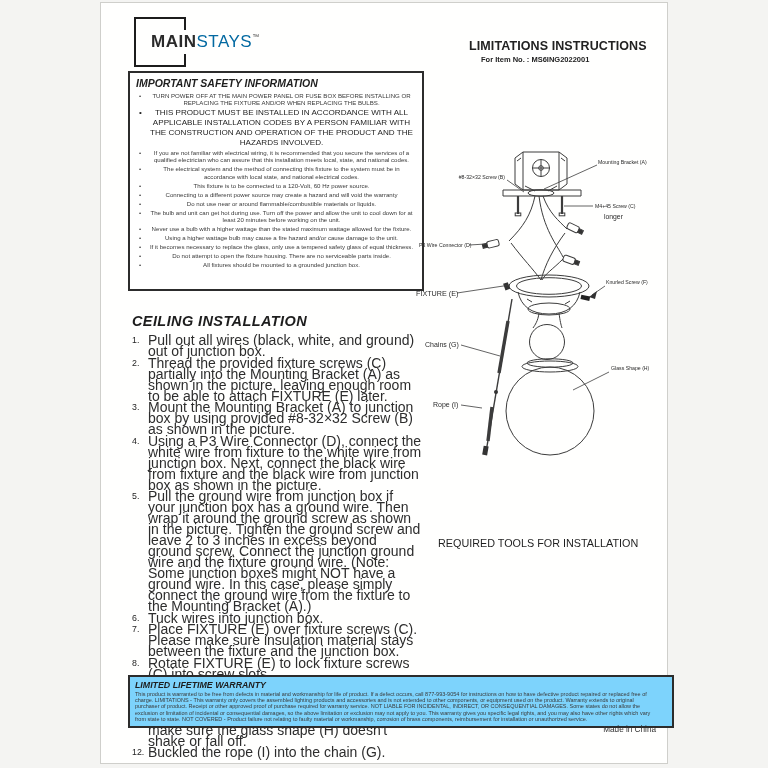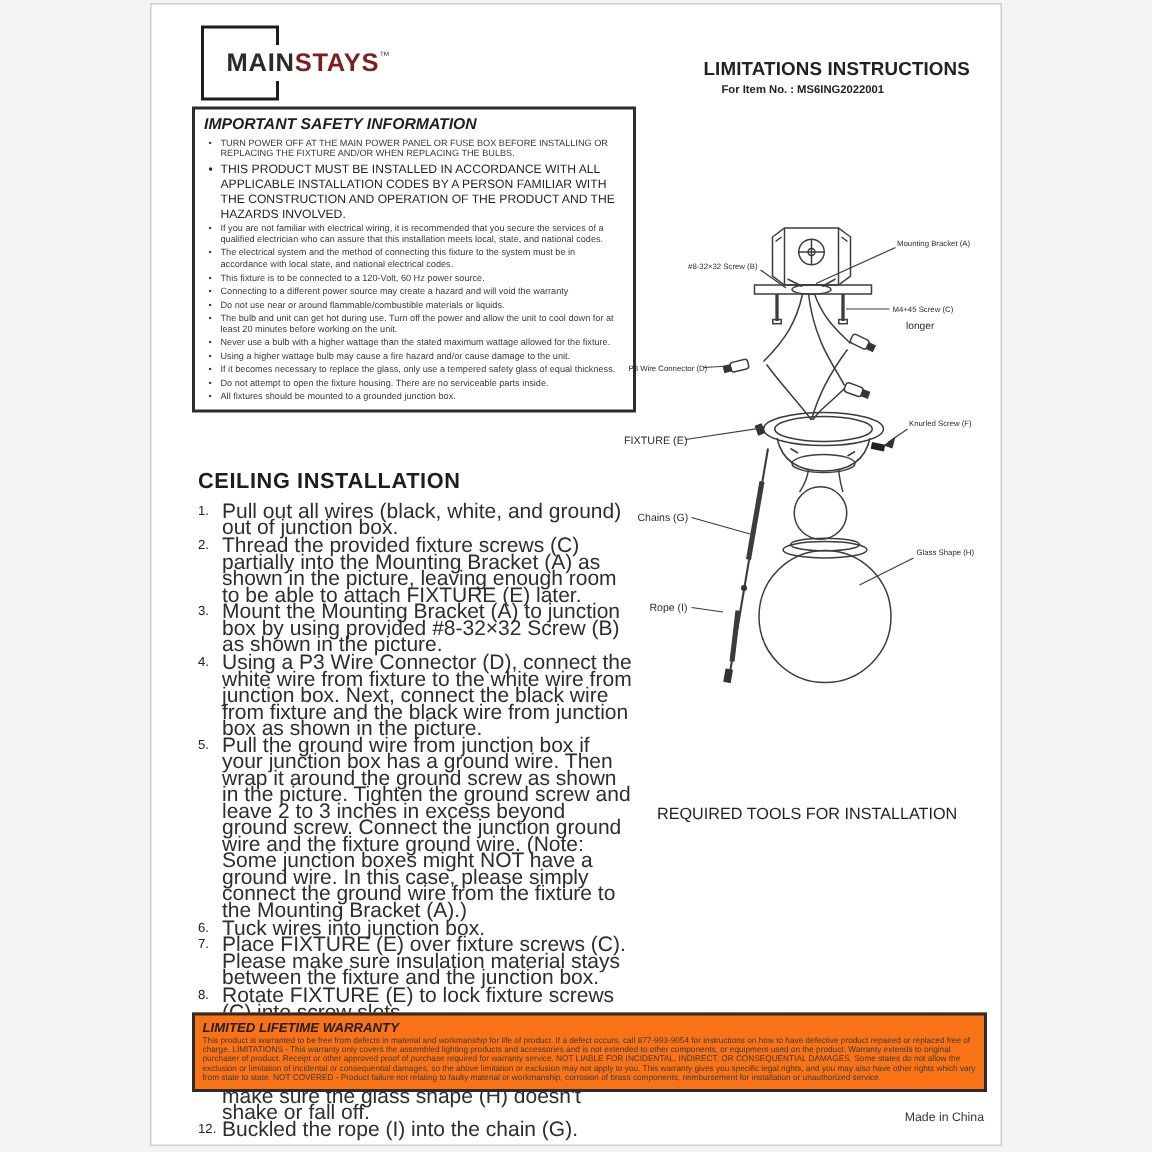--- a/index.html
+++ b/index.html
@@ -12,52 +12,52 @@
   }
   .page{
     position:absolute;left:100px;top:2px;width:566px;height:760px;
     background:#fffffe;border:1px solid #cfcfcb;
   }
   
   .logo{position:absolute;left:33px;top:12px;width:220px;height:52px;}
   .logo-box{position:absolute;left:0;top:2px;width:48px;height:46px;border:2.5px solid #1c1c1c;}
   .logo-text{position:absolute;left:15px;top:15px;background:#fffffe;padding:2px 3px 2px 2px;white-space:nowrap;}
   .logo-main{font-weight:bold;font-size:17px;letter-spacing:.5px;color:#2a2a2a;}
-  .logo-rest{font-weight:700;font-size:17px;letter-spacing:.5px;color:#7f1d1d;}
+  .logo-rest{font-weight:400;font-size:17px;letter-spacing:.5px;color:#0369a1;}
   .logo-tm{font-size:7px;vertical-align:8px;color:#4a4a4a;}
   
   .doc-header{position:absolute;left:368px;top:36px;width:196px;}
   .doc-title{font-weight:bold;font-size:12.5px;letter-spacing:.1px;color:#222;}
   .doc-item{font-weight:bold;font-size:7.5px;margin-top:2px;color:#222;margin-left:12px;}
   
-  .safety-box{position:absolute;left:27px;top:68px;width:280px;border:2px solid #2c2c2c;background:#fff;padding:4px 6px 5px 6px;}
+  .safety-box{position:absolute;left:27px;top:68px;width:280px;border:2px solid #2c2c2c;background:#fff;padding:4px 6px 21px 6px;}
   .safety-title{font-weight:bold;font-style:italic;font-size:10.5px;color:#1e1e1e;}
-  .safety-list{list-style:none;margin:3px 0 0;padding:0;}
+  .safety-list{list-style:none;margin:3px 0 0;padding:0;text-align:center;}
   .safety-item{position:relative;padding-left:11px;font-size:6.1px;line-height:7.4px;margin-top:1.6px;color:#3a3a3a;}
   .safety-item::before{content:"•";position:absolute;left:3px;top:0;}
   .safety-item.big{font-size:8.1px;line-height:9.7px;color:#242424;}
   
-  .install-title{position:absolute;left:31px;top:310px;font-weight:bold;font-size:14.5px;letter-spacing:.4px;color:#1d1d1d;}
+  .install-title{position:absolute;left:31px;top:310px;font-weight:bold;font-style:italic;font-size:14.5px;letter-spacing:.4px;color:#1d1d1d;}
   .steps-list{position:absolute;left:31px;top:332px;width:292px;list-style:none;margin:0;padding:0;}
   .step{display:flex;margin-bottom:.5px;}
   .step-num{flex:0 0 16px;font-size:8.8px;line-height:11px;color:#242424;}
   .step-text{font-size:14px;line-height:11px;color:#2d2d2d;}
   
   .diagram{position:absolute;left:310px;top:146px;width:270px;height:330px;}
   .diagram text{font-family:"Liberation Sans",sans-serif;}
   
   .tools{position:absolute;left:337px;top:534px;width:235px;}
   .tools-title{font-weight:normal;font-size:10.8px;color:#1f1f1f;}
   .tools-list{list-style:none;margin:7px 0 0;padding:0;}
   .tool-item{font-size:8.4px;line-height:15.2px;color:#2d2d2d;}
   
-  .warranty-box{position:absolute;left:27px;top:672px;width:516px;border:2px solid #2c2c2c;background:#f97316;padding:3px 5px 4px 5px;}
+  .warranty-box{position:absolute;left:27px;top:672px;width:516px;border:2px solid #2c2c2c;background:#7dd3fc;padding:3px 21px 4px 5px;}
   .warranty-title{font-weight:bold;font-style:italic;font-size:8.8px;color:#1e1e1e;}
   .warranty-body{font-size:5.5px;line-height:6.2px;margin-top:1px;color:#3a3a3a;text-align:left;}
-  .made-in{position:absolute;left:27px;top:722px;width:528px;text-align:right;font-size:8.2px;color:#333;margin-top:15px;}
+  .made-in{position:absolute;left:27px;top:722px;width:528px;text-align:right;font-size:8.2px;color:#333;}
 </style>
 </head>
 <body>
 
 <div class="page">
 
   <div class="logo">
     <div class="logo-box"></div>
     <div class="logo-text"><span class="logo-main">MAIN</span><span class="logo-rest">STAYS</span><span class="logo-tm">™</span></div>
   </div>

